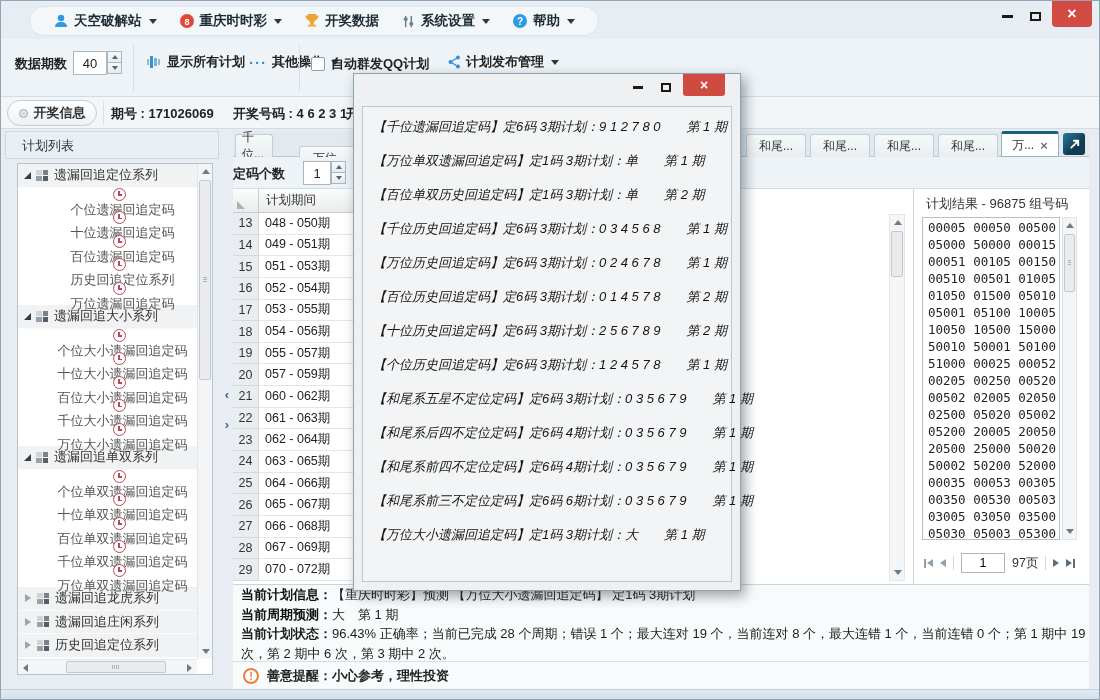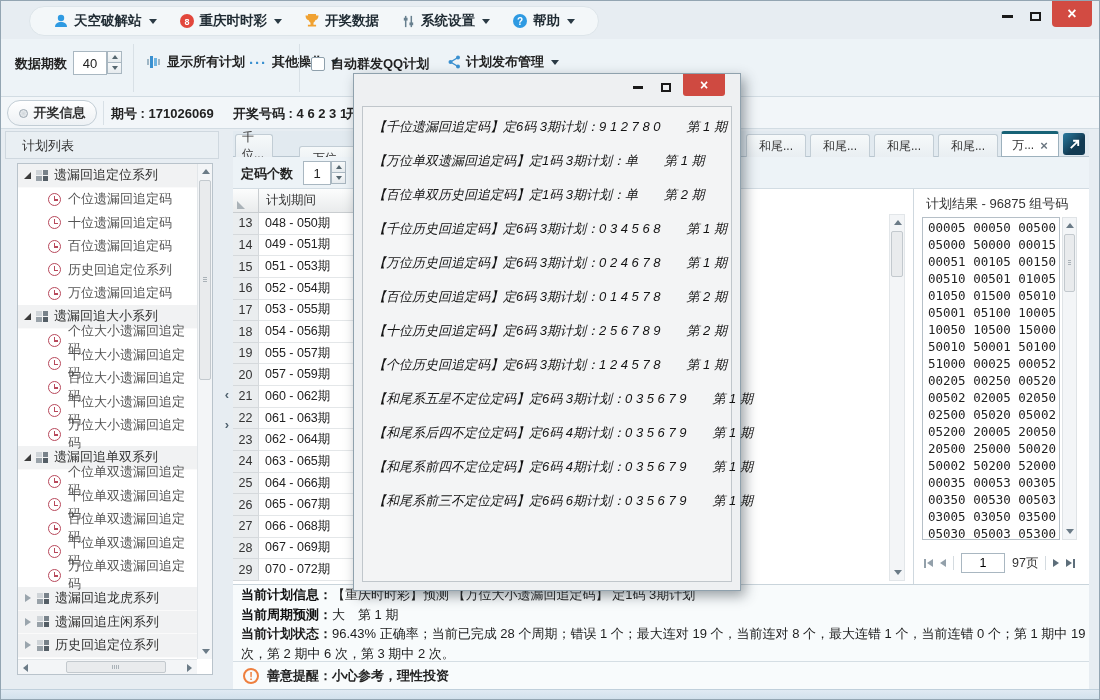--- a/index.html
+++ b/index.html
@@ -65,21 +65,21 @@
   .tree-rows { position:absolute; left:0; top:0; right:15px; bottom:15px; overflow:hidden; }
   .t-row { height:23.5px; display:flex; align-items:center; font-size:13px; color:#555;
            background:#fff; }
   .t-row.group-open, .t-row.group-closed { background:#f1f2f3; color:#333;
            border-bottom:1px solid #fafafa; }
   .tw { flex:none; }
   .t-row.group-open .tw { width:0; height:0; border-left:7px solid transparent;
         border-bottom:7px solid #3c3c3c; margin:0 3px 0 6px; }
   .t-row.group-closed .tw { width:0; height:0; border-top:4px solid transparent;
         border-bottom:4px solid transparent; border-left:6px solid #9aa5ad; margin:0 4px 0 7px; }
-  .t-row.leaf { padding-left:30px; }
+  .t-row.leaf { padding-left:30px;flex-direction:column; }
   .node-icon { flex:none; }
   .group-open .node-icon, .group-closed .node-icon { width:12px; height:11px; margin:0 6px 0 2px;
       background:
         linear-gradient(#cfd4d8,#cfd4d8) 0 0/6px 5px no-repeat,
         linear-gradient(#78828a,#78828a) 7px 0/5px 5px no-repeat,
         linear-gradient(#98a1a8,#98a1a8) 0 6px/6px 5px no-repeat,
         linear-gradient(#545e66,#545e66) 7px 6px/5px 5px no-repeat; }
   .leaf .node-icon { width:13px; height:13px; border:1.5px solid #b8495c; border-radius:50%;
       background:#fff; position:relative; margin-right:7px; }
   .leaf .node-icon::after { content:""; position:absolute; left:4.5px; top:2px; width:1.5px;
@@ -505,21 +505,21 @@
         <span class="tab-close">×</span>
       </div>
       <div class="popout">
         <svg width="13" height="13" viewBox="0 0 14 14">
             <path d="M3 11L11 3M5.5 3H11v5.5" stroke="#fff" stroke-width="2" fill="none"></path>
           </svg>
       </div>
     </div>
 
     <div class="subtoolbar">
-      <span class="tb-label" style="left:8px; top:8px;">定码个数</span>
+      <span class="tb-label" style="left:0; top:8px;">定码个数</span>
       <input class="tb-input" style="left: 70px; top: 4px; width: 28px;" value="1">
       <div class="spinner" style="left:98px; top:4px;">
         <div class="spin-btn spin-up"></div>
         <div class="spin-btn spin-dn" style="margin-top:-1px;"></div>
       </div>
       <span class="tb-label" style="left:121px; top:8px;">计</span>
     </div>
 
     <div class="main-body">
       <div class="grid-corner"></div>
@@ -744,17 +744,18 @@
         <div class="m-row">【个位历史回追定码】定6码 3期计划：1 2 4 5 7 8　　第 1 期</div>
 
         <div class="m-row">【和尾系五星不定位定码】定6码 3期计划：0 3 5 6 7 9　　第 1 期</div>
 
         <div class="m-row">【和尾系后四不定位定码】定6码 4期计划：0 3 5 6 7 9　　第 1 期</div>
 
         <div class="m-row">【和尾系前四不定位定码】定6码 4期计划：0 3 5 6 7 9　　第 1 期</div>
 
         <div class="m-row">【和尾系前三不定位定码】定6码 6期计划：0 3 5 6 7 9　　第 1 期</div>
 
+        <div class="m-row">【万位大小遗漏回追定码】定1码 3期计划：大　　第 1 期</div>
 
     </div>
   </div>
 
 </div>
 
 </body></html>

